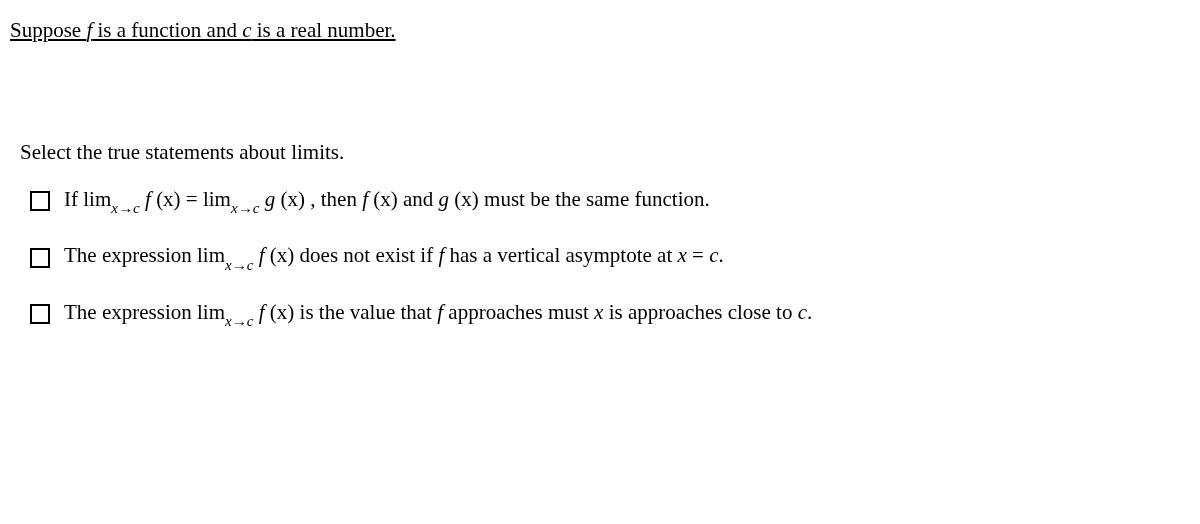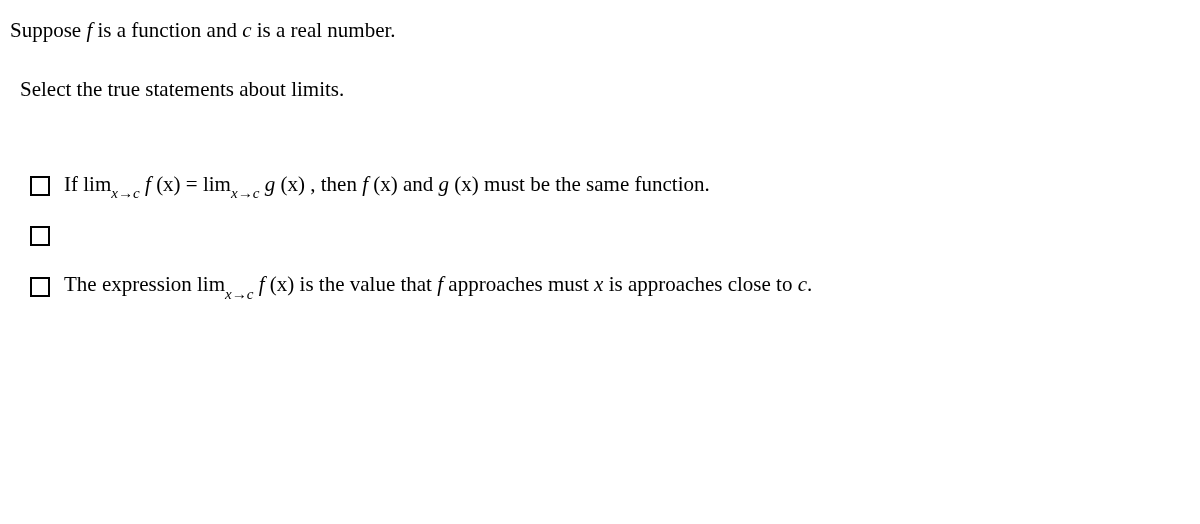--- a/index.html
+++ b/index.html
@@ -10,24 +10,25 @@
     body {
       font-family: 'Times New Roman', Times, serif;
       font-size: 21px;
       color: #000;
       background: #fff;
       padding: 18px 10px;
       width: 1200px;
       height: 524px;
     }
     .intro {
-      margin-bottom: 34px;
+      margin-bottom: 97px;
+      text-decoration: underline;
     }
     .select-prompt {
-      margin-bottom: 68px;
+      margin-bottom: 20px;
       padding-left: 10px;
     }
     .options {
       padding-left: 20px;
     }
     .option {
       display: flex;
       align-items: center;
       margin-bottom: 24px;
     }
@@ -68,20 +69,23 @@
   <div class="option">
     <div class="checkbox"></div>
     <div class="option-text">
       <span>If lim</span><span class="sub">x→c</span><span class="italic"> f</span><span> (x) = lim</span><span class="sub">x→c</span><span class="italic"> g</span><span> (x) ,  then </span><span class="italic"> f</span><span> (x) and </span><span class="italic">g</span><span> (x) must be the same function.</span>
     </div>
   </div>
 
 
   <div class="option">
     <div class="checkbox"></div>
+    <div class="option-text">
+      <span>The expression lim</span><span class="sub">x→c</span><span class="italic"> f</span><span> (x) does not exist if </span><span class="italic"> f</span><span> has a vertical asymptote at </span><span class="italic">x</span><span> = </span><span class="italic">c</span><span>.</span>
+    </div>
   </div>
 
   <div class="option">
     <div class="checkbox"></div>
     <div class="option-text">
       <span>The expression lim</span><span class="sub">x→c</span><span class="italic"> f</span><span> (x) is the value that </span><span class="italic"> f</span><span> approaches must </span><span class="italic">x</span><span> is approaches close to </span><span class="italic">c</span><span>.</span>
     </div>
   </div>
 
 </div>

